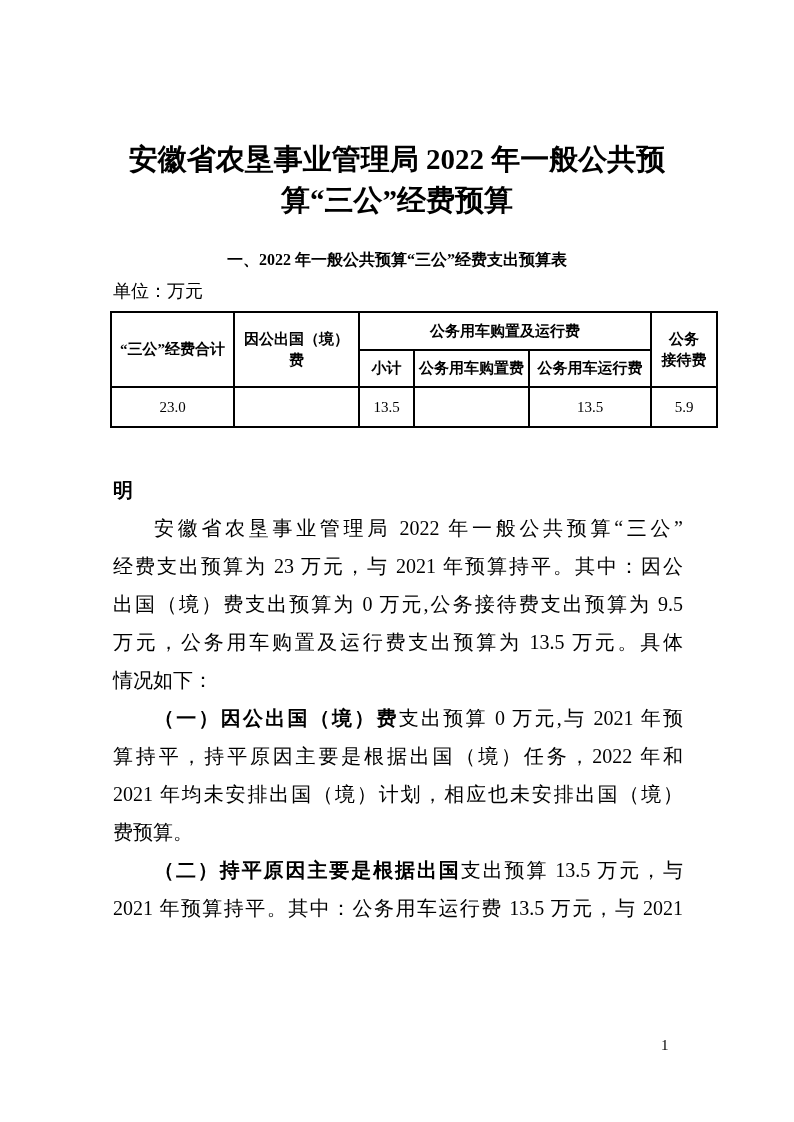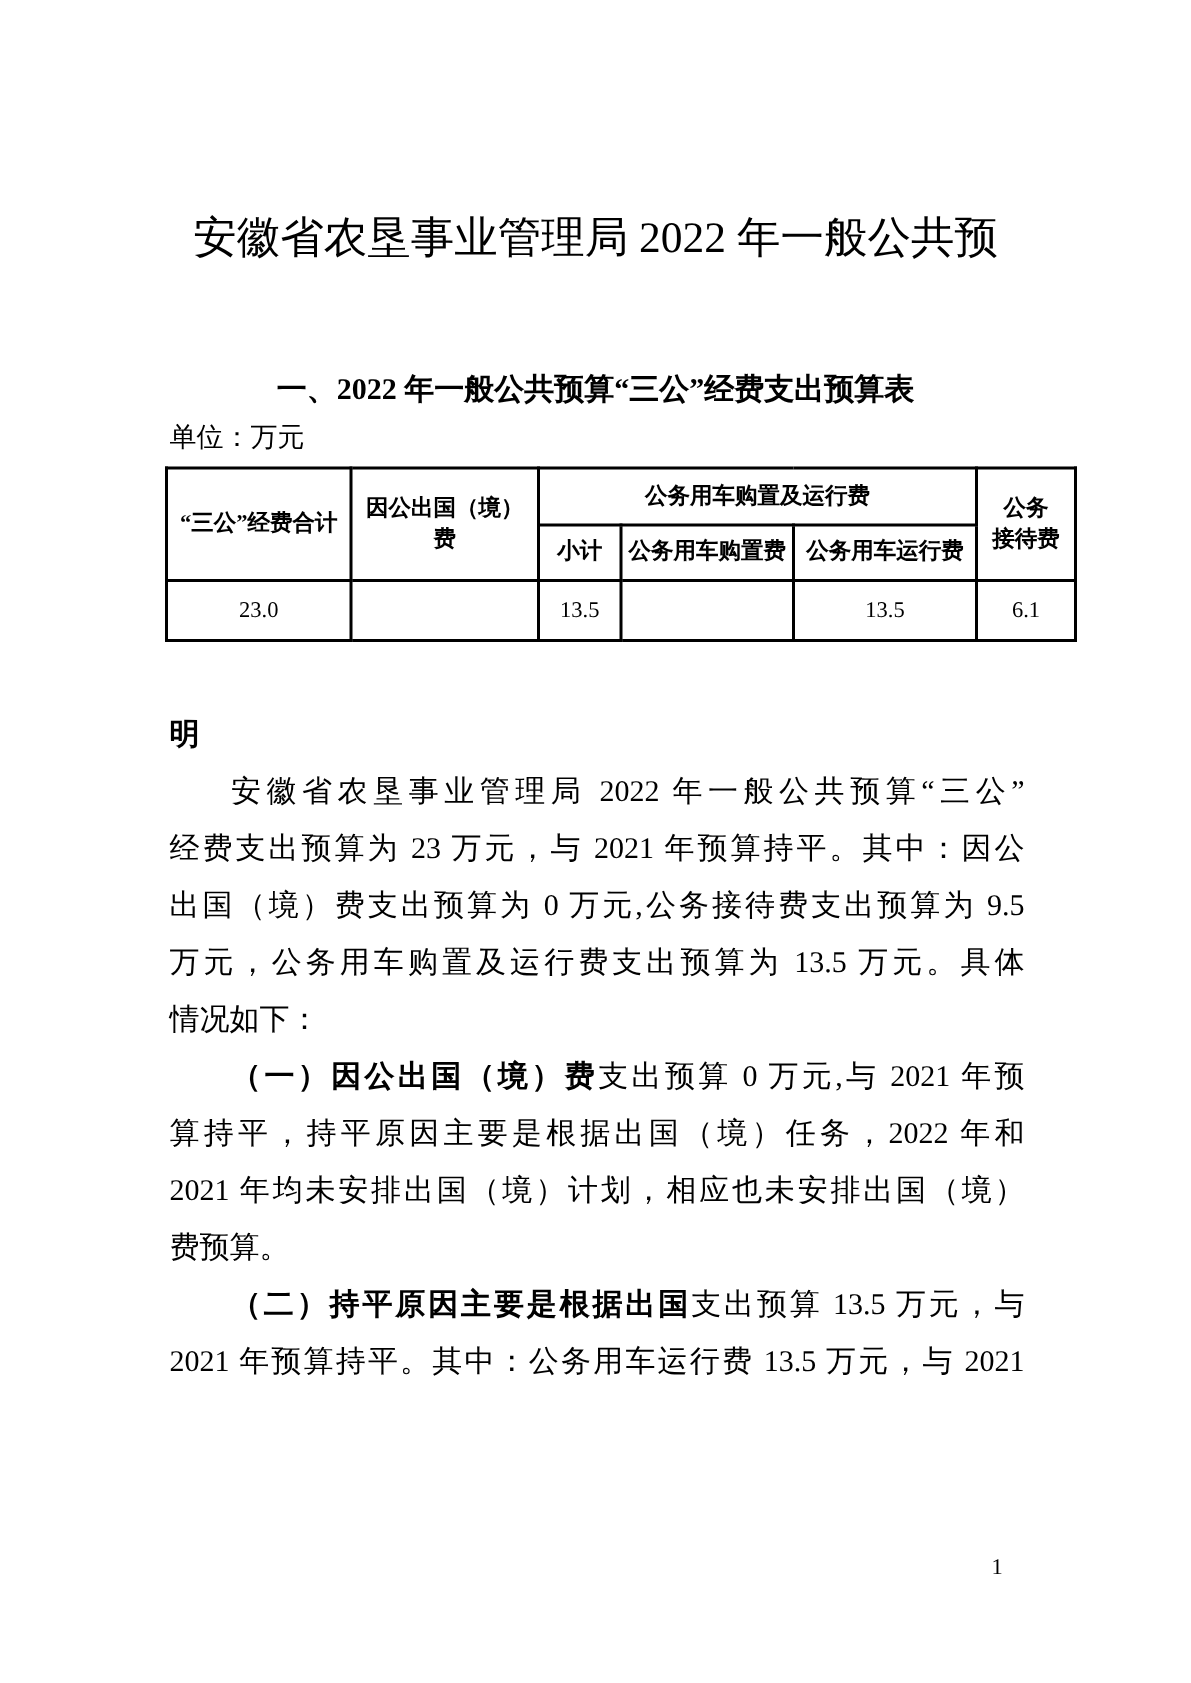--- a/index.html
+++ b/index.html
@@ -10,31 +10,31 @@
     background:#ffffff;
     color:#000000;
     font-family:"Liberation Serif","DejaVu Serif",serif;
     overflow:hidden;
   }
   .doc-title {
     position:absolute;
     top:139px; left:0;
     width:794px;
     text-align:center;
-    font-weight:normal;
+    font-weight:bold;
     font-size:29px;
     line-height:41px;
   }
   .sec1-heading {
     position:absolute;
     top:245px; left:0;
     width:794px;
     text-align:center;
     font-weight:bold;
-    font-size:20px;
+    font-size:16px;
     line-height:30px;
   }
   .unit-label {
     position:absolute;
     top:279px; left:113px;
     width:588px;
     text-align:left;
     font-size:18px;
     line-height:24px;
   }
@@ -82,20 +82,21 @@
     line-height:18px;
   }
 </style>
 </head>
 <body>
 
 <div class="page">
 
   <div class="doc-title">
     <div>安徽省农垦事业管理局 2022 年一般公共预</div>
+    <div>算“三公”经费预算</div>
   </div>
 
   <div class="sec1-heading">一、2022 年一般公共预算“三公”经费支出预算表</div>
 
   <div class="unit-label">单位：万元</div>
 
   <table class="budget">
     <colgroup>
       <col style="width:123px">
       <col style="width:125px">
@@ -115,21 +116,21 @@
         <th>小计</th>
         <th>公务用车购置费</th>
         <th>公务用车运行费</th>
       </tr>
       <tr class="vrow">
         <td>23.0</td>
         <td></td>
         <td>13.5</td>
         <td></td>
         <td>13.5</td>
-        <td>6.1</td>
+        <td>5.9</td>
       </tr>
     </tbody>
   </table>
 
   <div class="body-text">
       <div class="bline"><span class="b">明</span></div>
       <div class="bline just ind"><span>安徽省农垦事业管理局 2022 年一般公共预算“三公”</span></div>
       <div class="bline just"><span>经费支出预算为 23 万元，与 2021 年预算持平。其中：因公</span></div>
       <div class="bline just"><span>出国（境）费支出预算为 0 万元,公务接待费支出预算为 9.5</span></div>
       <div class="bline just"><span>万元，公务用车购置及运行费支出预算为 13.5 万元。具体</span></div>

